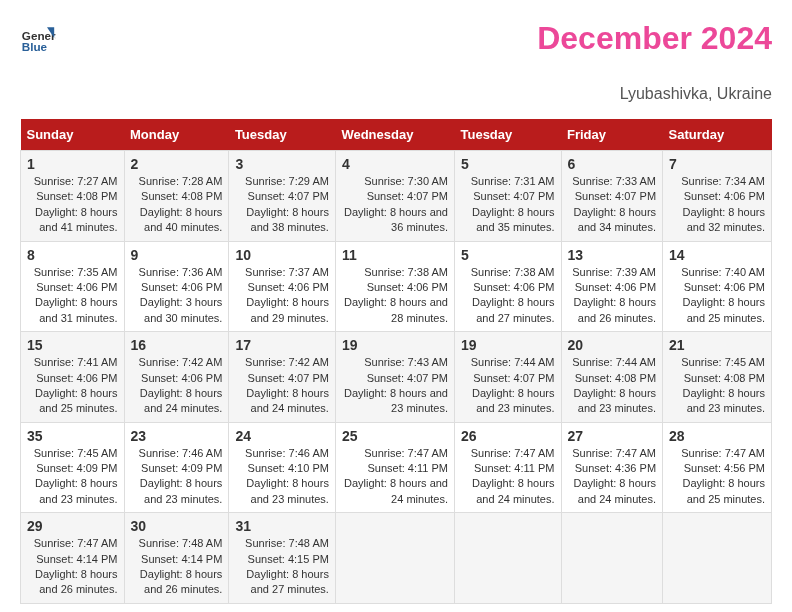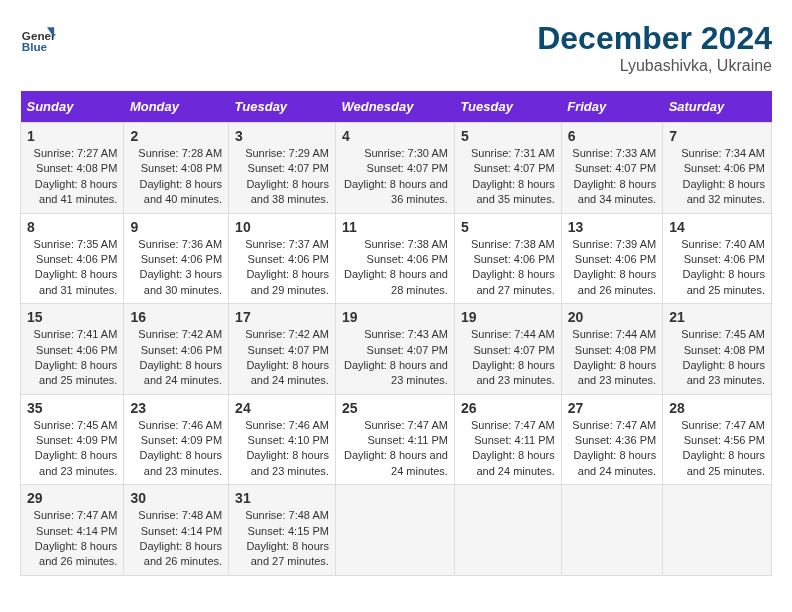--- a/index.html
+++ b/index.html
@@ -24,36 +24,36 @@
     .logo-icon {
       width: 36px;
       height: 36px;
     }
     .title-block {
       text-align: right;
     }
     .title-block h1 {
       font-size: 32px;
       font-weight: bold;
-      color: #0c4a6e;
+      color: #ec4899;
     }
     .title-block h2 {
       font-size: 16px;
       font-weight: normal;
       color: #555;
+      margin-top: 28px;
     }
     table {
       width: 100%;
       border-collapse: collapse;
       font-size: 11px;
     }
     thead tr {
-      background-color: #6d28d9;
+      background-color: #b91c1c;
       color: #fff;
-      font-style: italic;
     }
     thead th {
       padding: 8px 6px;
       text-align: left;
       font-size: 13px;
       font-weight: bold;
     }
     tbody tr {
       vertical-align: top;
     }

